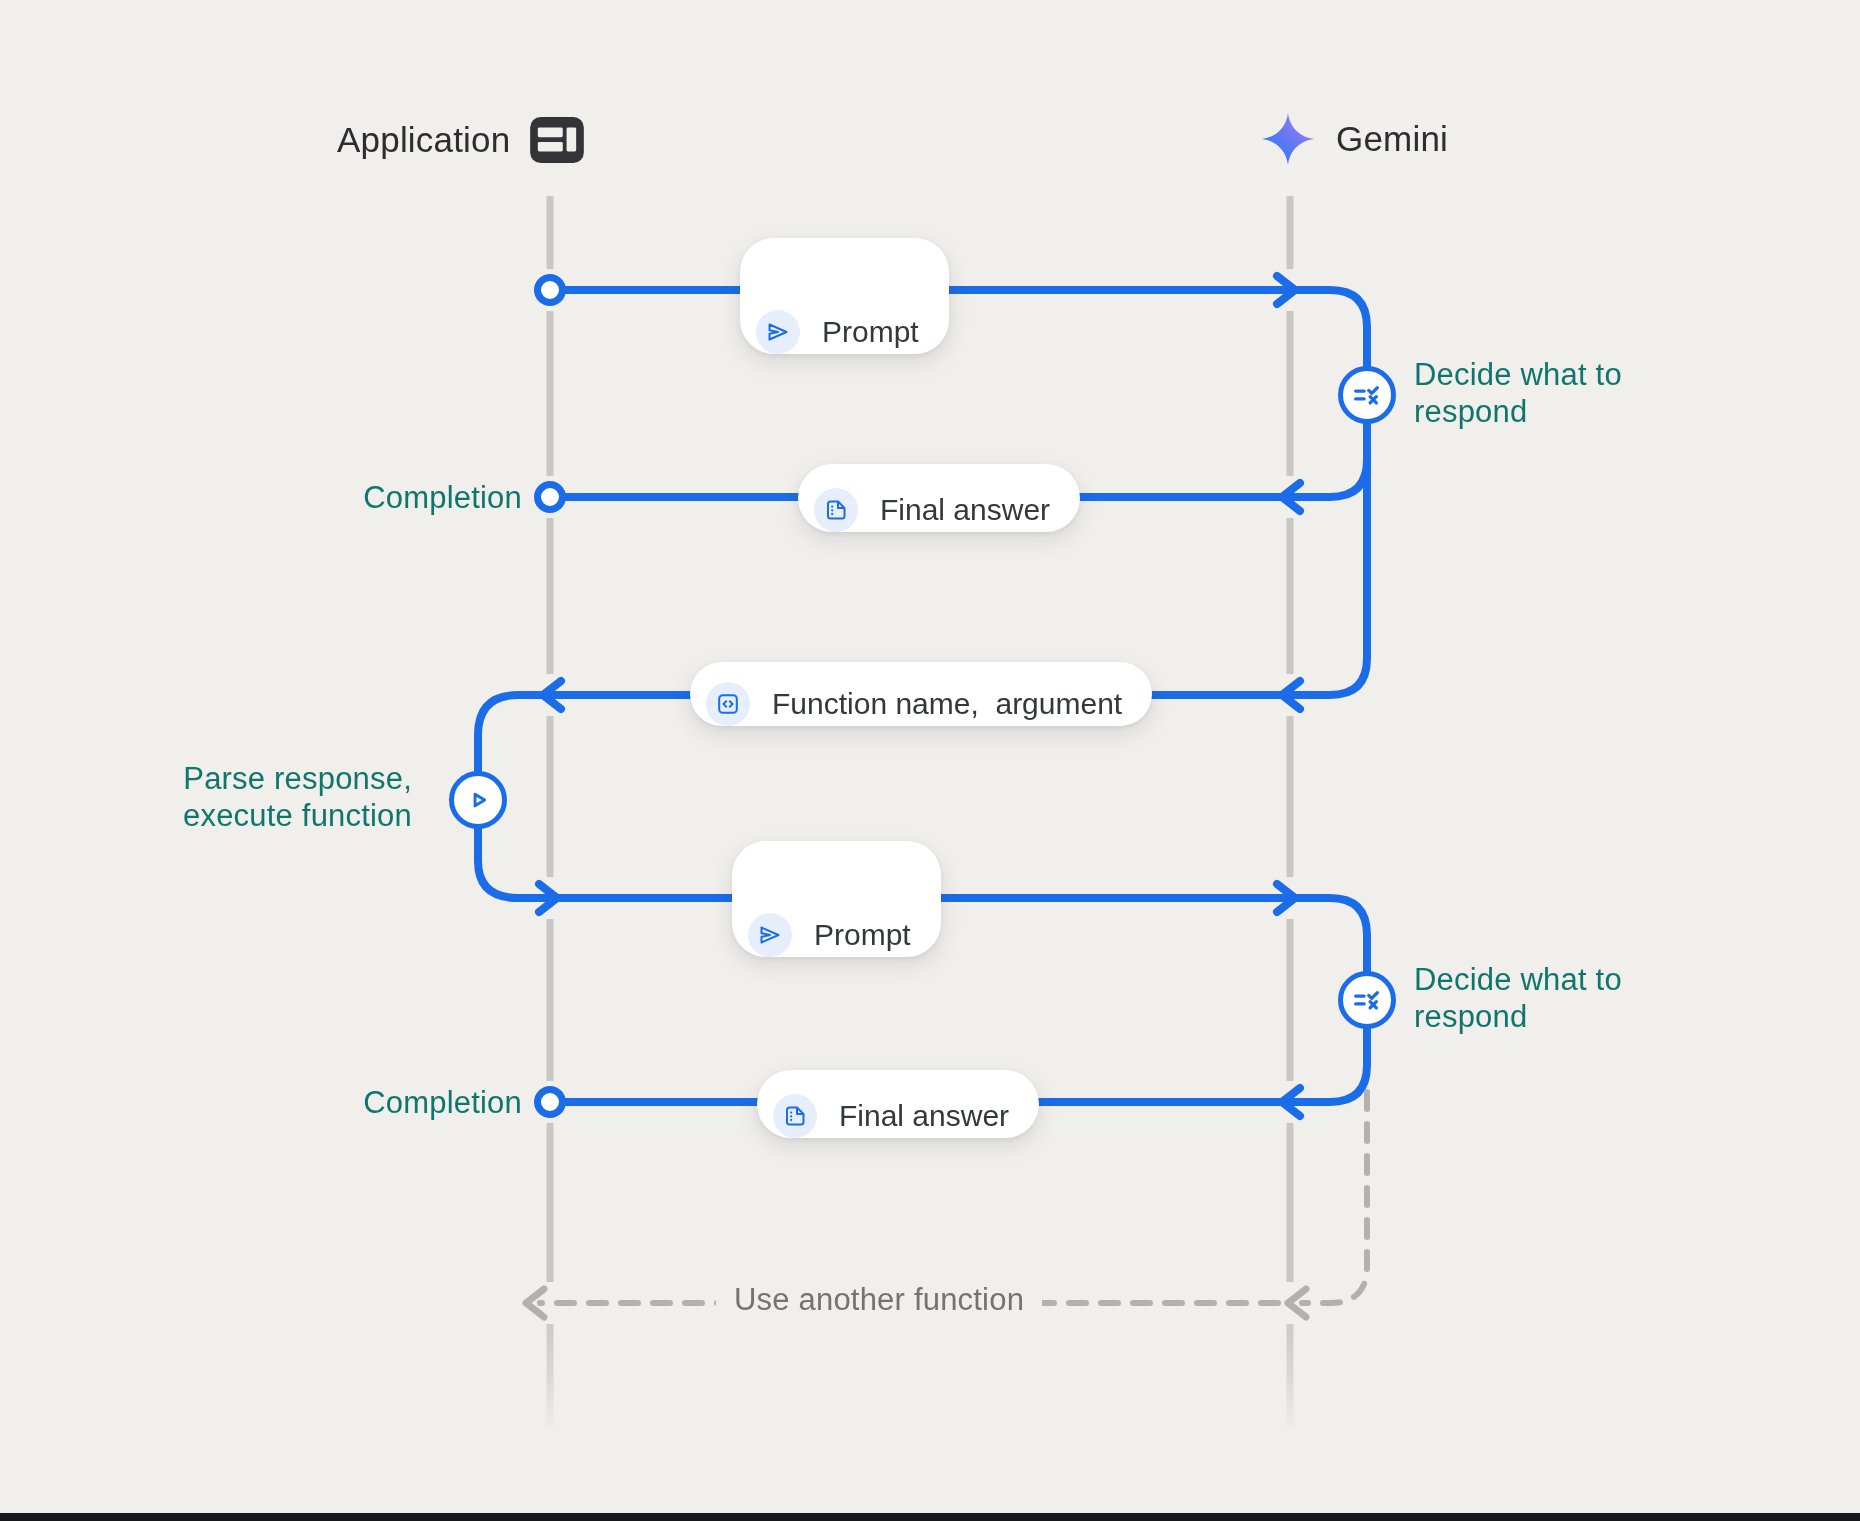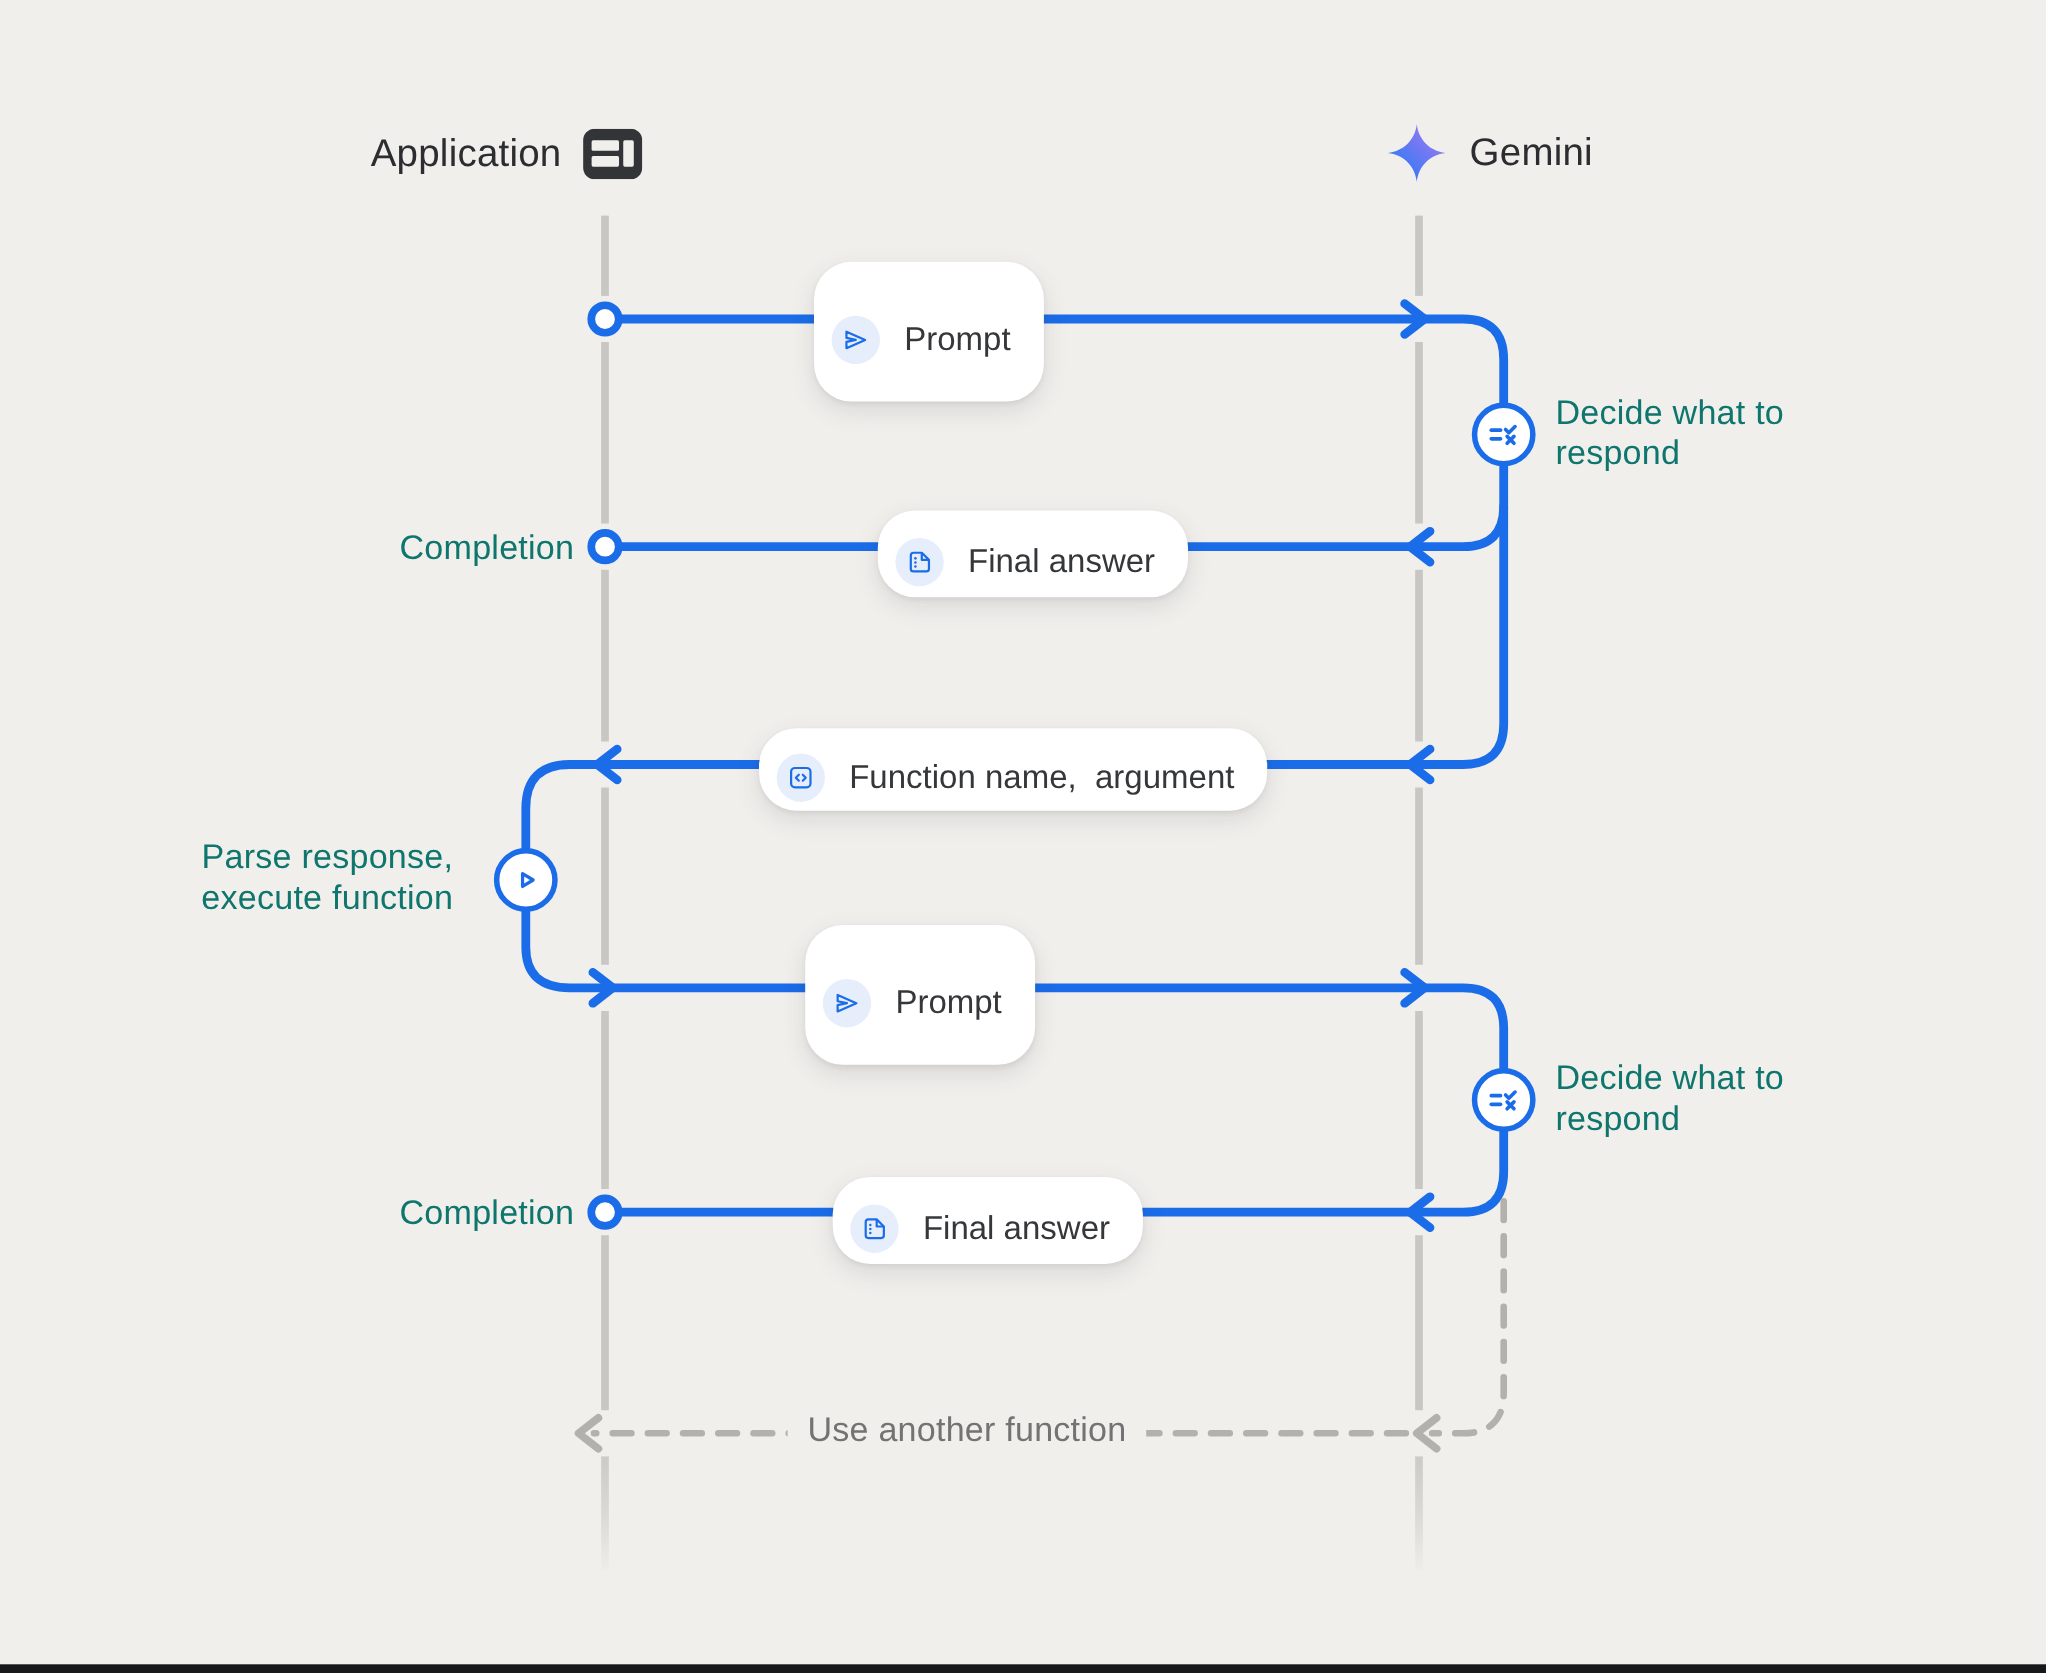--- a/index.html
+++ b/index.html
@@ -19,22 +19,22 @@
   .actor{
     position:absolute;display:flex;align-items:center;gap:20px;
     font-size:35px;font-weight:500;color:#2b2d30;letter-spacing:.2px;text-align:right;
   }
   .actor-app{left:337px;top:112px;height:56px;}
   .actor-gemini{left:1260px;top:108px;height:62px;}
 
   
   .pill{
     position:absolute;background:#ffffff;border-radius:34px;
-    display:flex;flex-direction:row;justify-content:flex-end;gap:10px;
-    padding:15px 30px 0 16px;
+    display:flex;flex-direction:column;justify-content:flex-end;gap:10px;
+    padding:4px 30px 0 16px;
     box-shadow:0 8px 22px rgba(60,64,67,.13),0 2px 5px rgba(60,64,67,.08);
   }
   .pill-row{display:flex;align-items:center;gap:22px;}
   .chip{
     width:44px;height:44px;border-radius:50%;background:#e7eefb;
     display:flex;align-items:center;justify-content:center;flex:0 0 auto;
   }
   .msg-label{font-size:30px;font-weight:500;color:#35373a;white-space:pre;}
 
   .pill-1{left:740px;top:238px;height:112px;}

